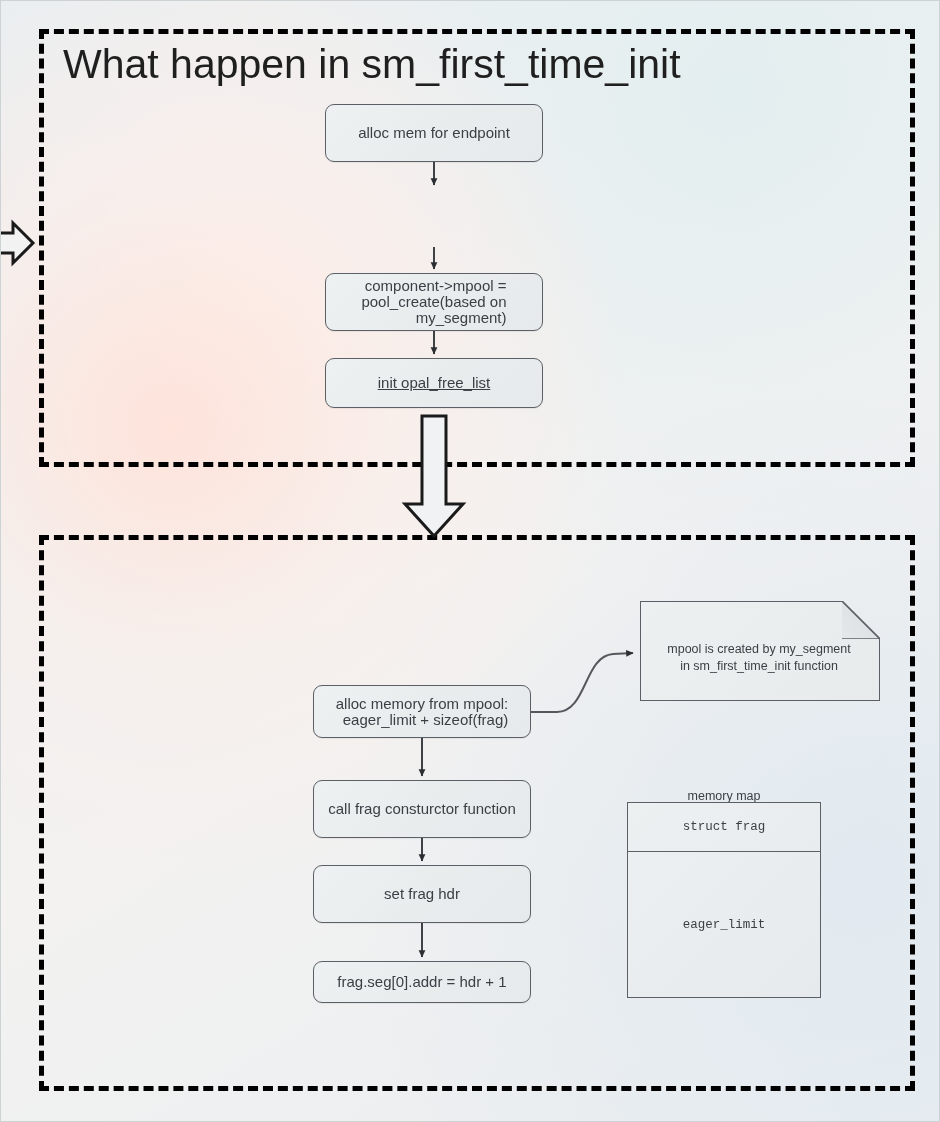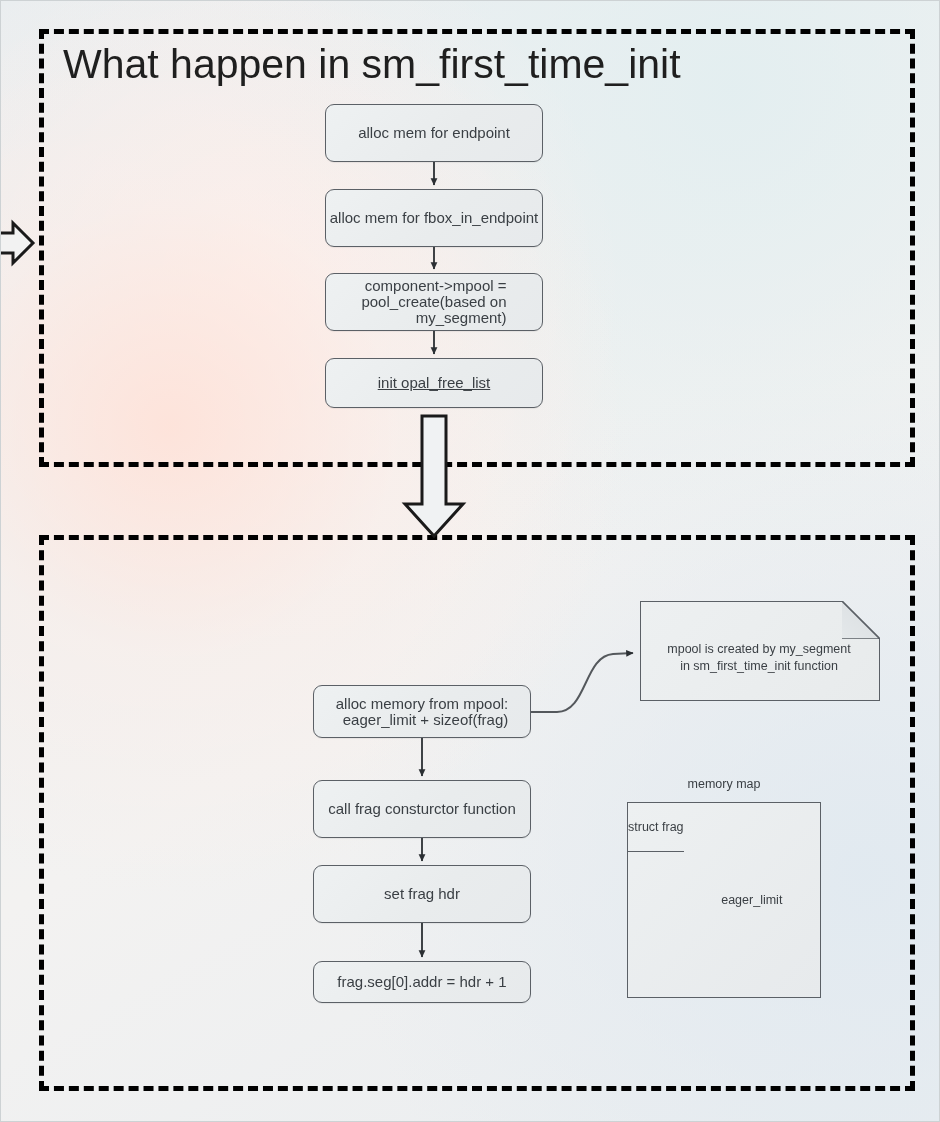--- a/index.html
+++ b/index.html
@@ -103,27 +103,30 @@
     white-space: pre-line;
     text-align: center;
   }
 
   
   .memmap-label {
     position: absolute;
     color: #3a3f44;
     font-size: 12.5px;
     text-align: center;
+    margin-top: 12px;
   }
   .memmap {
     position: absolute;
     box-sizing: border-box;
     border: 1.6px solid #5b6066;
     background: linear-gradient(135deg, #edf0f1 0%, #e7eaec 100%);
     display: flex;
+    flex-direction: column;
+    font-family: Liberation Mono, monospace;
   }
   .memmap .cell {
     box-sizing: border-box;
     display: flex;
     align-items: center;
     justify-content: center;
     color: #3a3f44;
     font-size: 12.5px;
     text-align: center;
   }
@@ -149,21 +152,20 @@
 <body>
 
 <div id="canvas">
 
   <div class="section-frame" style="left:38px; top:28px; width:876px; height:438px;"></div>
 
   <div class="section-title" style="left:62px; top:42px; width:780px;">What happen in sm_first_time_init</div>
 
   <div class="node" style="left:324px; top:103px; width:218px; height:58px;">alloc mem for endpoint</div>
 
-  <div class="node" style="left:324px; top:188px; width:218px; height:58px;">alloc mem for fbox_in_endpoint</div>
 
   <div class="node" style="left:324px; top:272px; width:218px; height:58px;">component-&gt;mpool =
 pool_create(based on
 my_segment)</div>
 
   <div class="node" style="left:324px; top:357px; width:218px; height:50px;text-decoration:underline;">init opal_free_list</div>
 
   <div class="section-frame" style="left:38px; top:534px; width:876px; height:556px;"></div>
 
 

